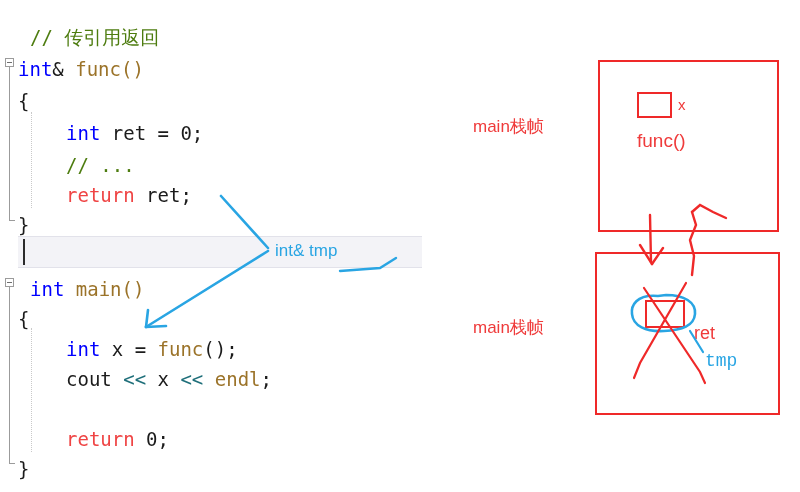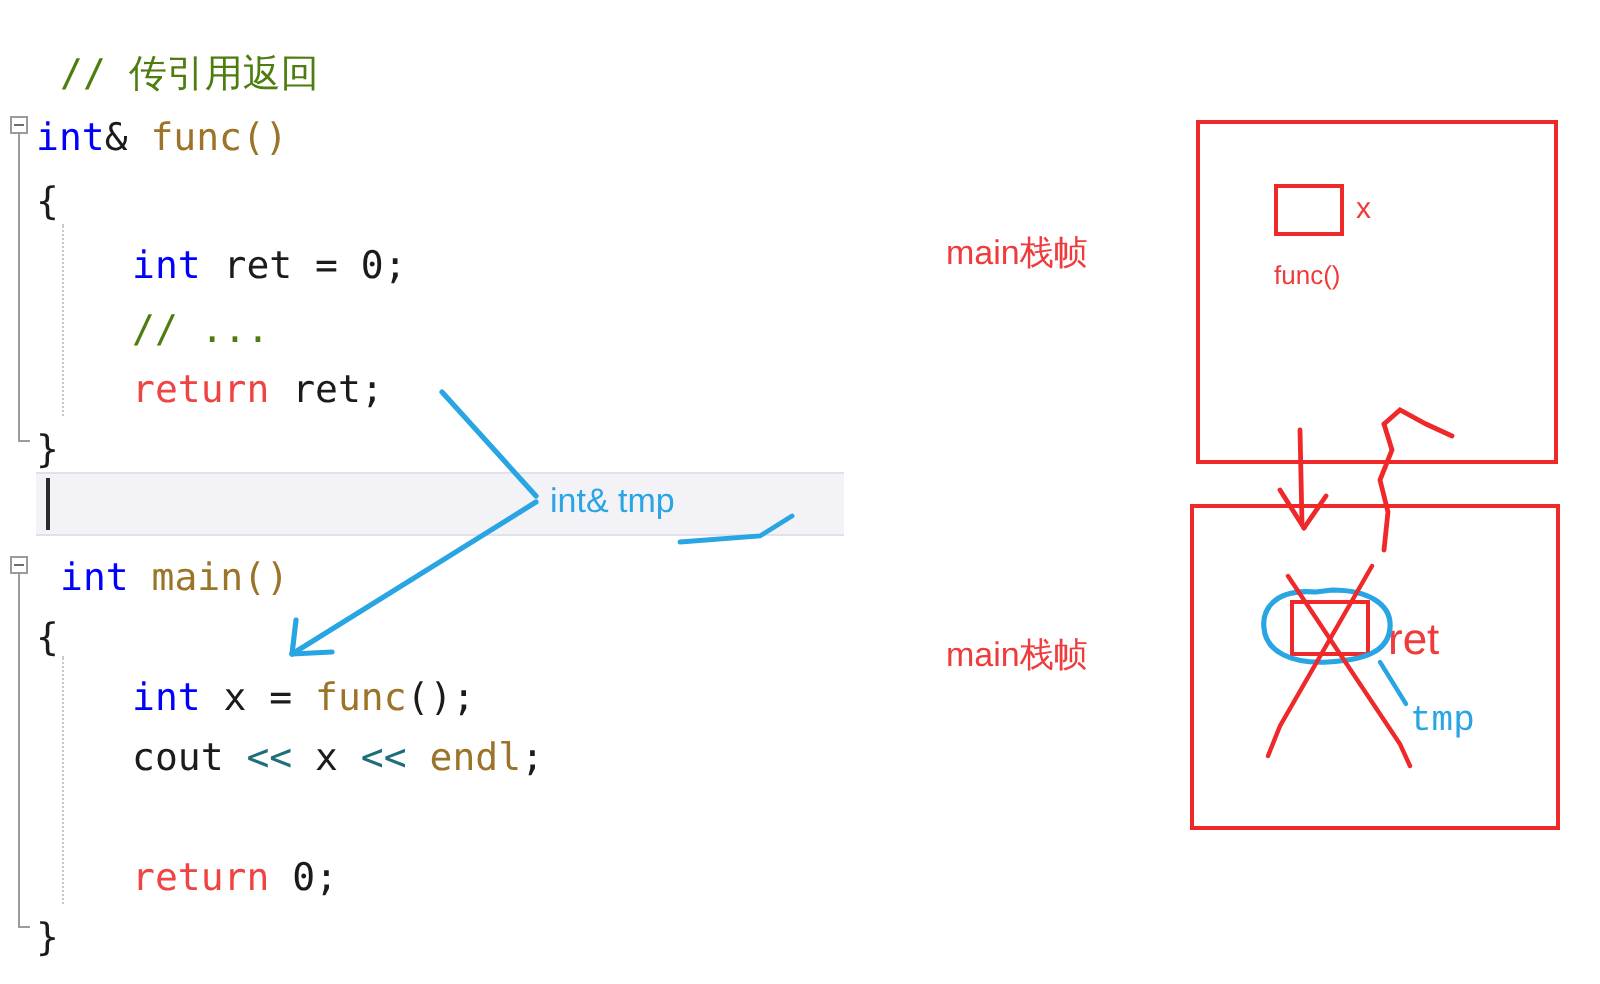--- a/index.html
+++ b/index.html
@@ -120,26 +120,26 @@
         <div class="code-line" style="top: 452px; padding-left: 18px;"><span class="tok-plain">}</span></div>
       </div>
   </div>
 
   <div class="ann-text ink" style="left:275px;top:241px;">int&amp; tmp</div>
 
   <div class="frame-box" style="left:598px;top:60px;width:181px;height:172px;"></div>
   <div class="frame-label" style="left:473px;top:115px;">main栈帧</div>
   <div class="slot-box" style="left:637px;top:92px;width:35px;height:26px;"></div>
   <div class="red-text" style="left:678px;top:96px;font-size:15px;">x</div>
-  <div class="red-text" style="left:637px;top:130px;font-size:13px;">func()</div>
+  <div class="red-text" style="left:637px;top:130px;font-size:19px;">func()</div>
 
   <div class="frame-box" style="left:595px;top:252px;width:185px;height:163px;"></div>
   <div class="frame-label" style="left:473px;top:316px;">main栈帧</div>
   <div class="slot-box" style="left:645px;top:300px;width:40px;height:28px;"></div>
-  <div class="red-text" style="left:694px;top:307px;font-size:22px;">ret</div>
+  <div class="red-text" style="left:694px;top:323px;font-size:18px;">ret</div>
   <div class="blue-text" style="left:705px;top:351px;font-size:18px;font-family:Liberation Mono, monospace;">tmp</div>
 
   <svg class="overlay" viewBox="0 0 800 492">
 
     <g stroke="#29a5e3" stroke-width="2.6" fill="none" stroke-linecap="round">
       <path d="M221,196 L268,248"></path>
       <path d="M268,251 L146,327"></path>
       <path d="M146,327 L166,326"></path>
       <path d="M146,327 L148,310"></path>
     </g>

